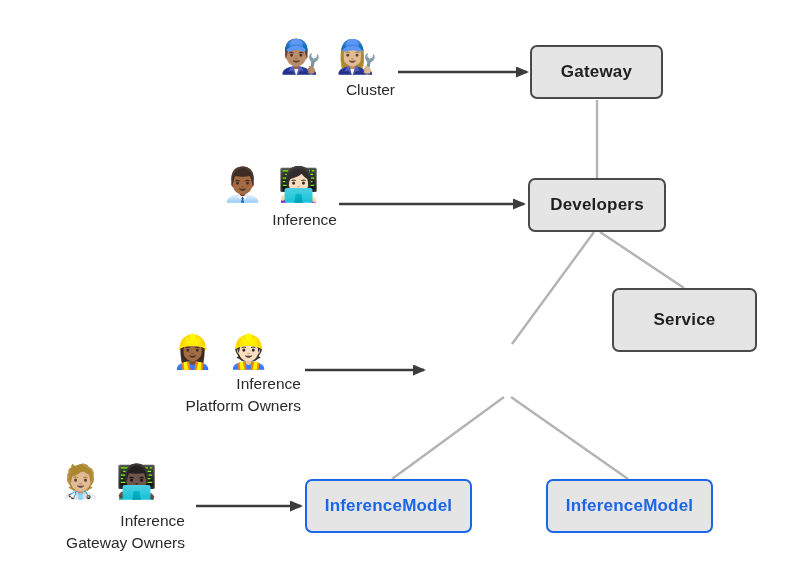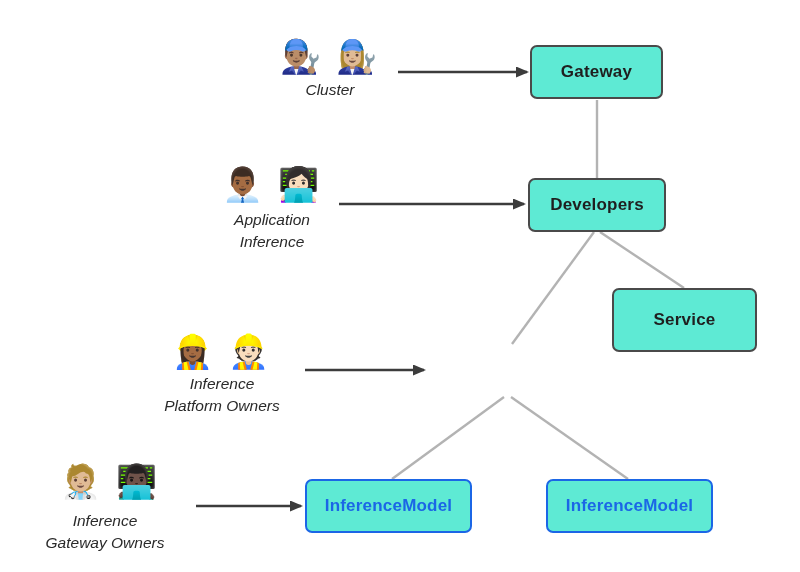--- a/index.html
+++ b/index.html
@@ -27,21 +27,21 @@
     left: 0; top: 0;
     width: 800px; height: 572px;
     z-index: 0;
   }
   .edge { stroke: var(--edge-gray); stroke-width: 2.4; }
   .arrow { stroke: var(--arrow-dark); stroke-width: 2.4; }
 
   .node {
     position: absolute;
     z-index: 2;
-    background: #5eead4;
+    background: #e5e5e5;
     border-radius: 7px;
     display: flex;
     align-items: center;
     justify-content: center;
     font-size: 17px;
     font-weight: bold;
     letter-spacing: 0.2px;
   }
   .node.dark {
     border: 2px solid var(--node-border-dark);
@@ -58,25 +58,24 @@
     font-size: 33px;
     line-height: 1.15;
     text-align: center;
     white-space: nowrap;
     letter-spacing: 2px;
     font-family: "DejaVu Sans", sans-serif;
   }
   .persona-label {
     position: absolute;
     z-index: 1;
-    text-align: center;
+    text-align: right;
     color: var(--label-text);
     font-size: 15.5px;
     line-height: 22px;
-    font-style: italic;
   }
 
   
   #node-gateway        { left: 530px; top: 45px;  width: 133px; height: 54px; }
   #node-httproute      { left: 528px; top: 178px; width: 138px; height: 54px; }
   #node-service        { left: 612px; top: 288px; width: 145px; height: 64px; }
   #node-inferencepool  { left: 428px; top: 344px; width: 158px; height: 52px; }
   #node-inferencemodel-1 { left: 305px; top: 479px; width: 167px; height: 54px; }
   #node-inferencemodel-2 { left: 546px; top: 479px; width: 167px; height: 54px; }
 
@@ -114,21 +113,20 @@
     <line class="arrow" x1="196" y1="506" x2="301" y2="506" marker-end="url(#arrowhead)"></line>
   </svg>
 
   <div class="persona-emoji" id="emoji-cluster-operators">👨🏽‍🔧 👩🏼‍🔧</div>
   <div class="persona-label" id="label-cluster-operators">
     <div>Cluster</div>
   </div>
 
   <div class="persona-emoji" id="emoji-application-developers">👨🏾‍💼 👩🏻‍💻</div>
   <div class="persona-label" id="label-application-developers">
-    <div>Application</div>
     <div>Inference</div>
   </div>
 
   <div class="persona-emoji" id="emoji-inference-platform-owners">👷🏾‍♀️ 👷🏻</div>
   <div class="persona-label" id="label-inference-platform-owners">
     <div>Inference</div>
     <div>Platform Owners</div>
   </div>
 
   <div class="persona-emoji" id="emoji-inference-workload-owners">🧑🏼‍⚕️ 👨🏿‍💻</div>

